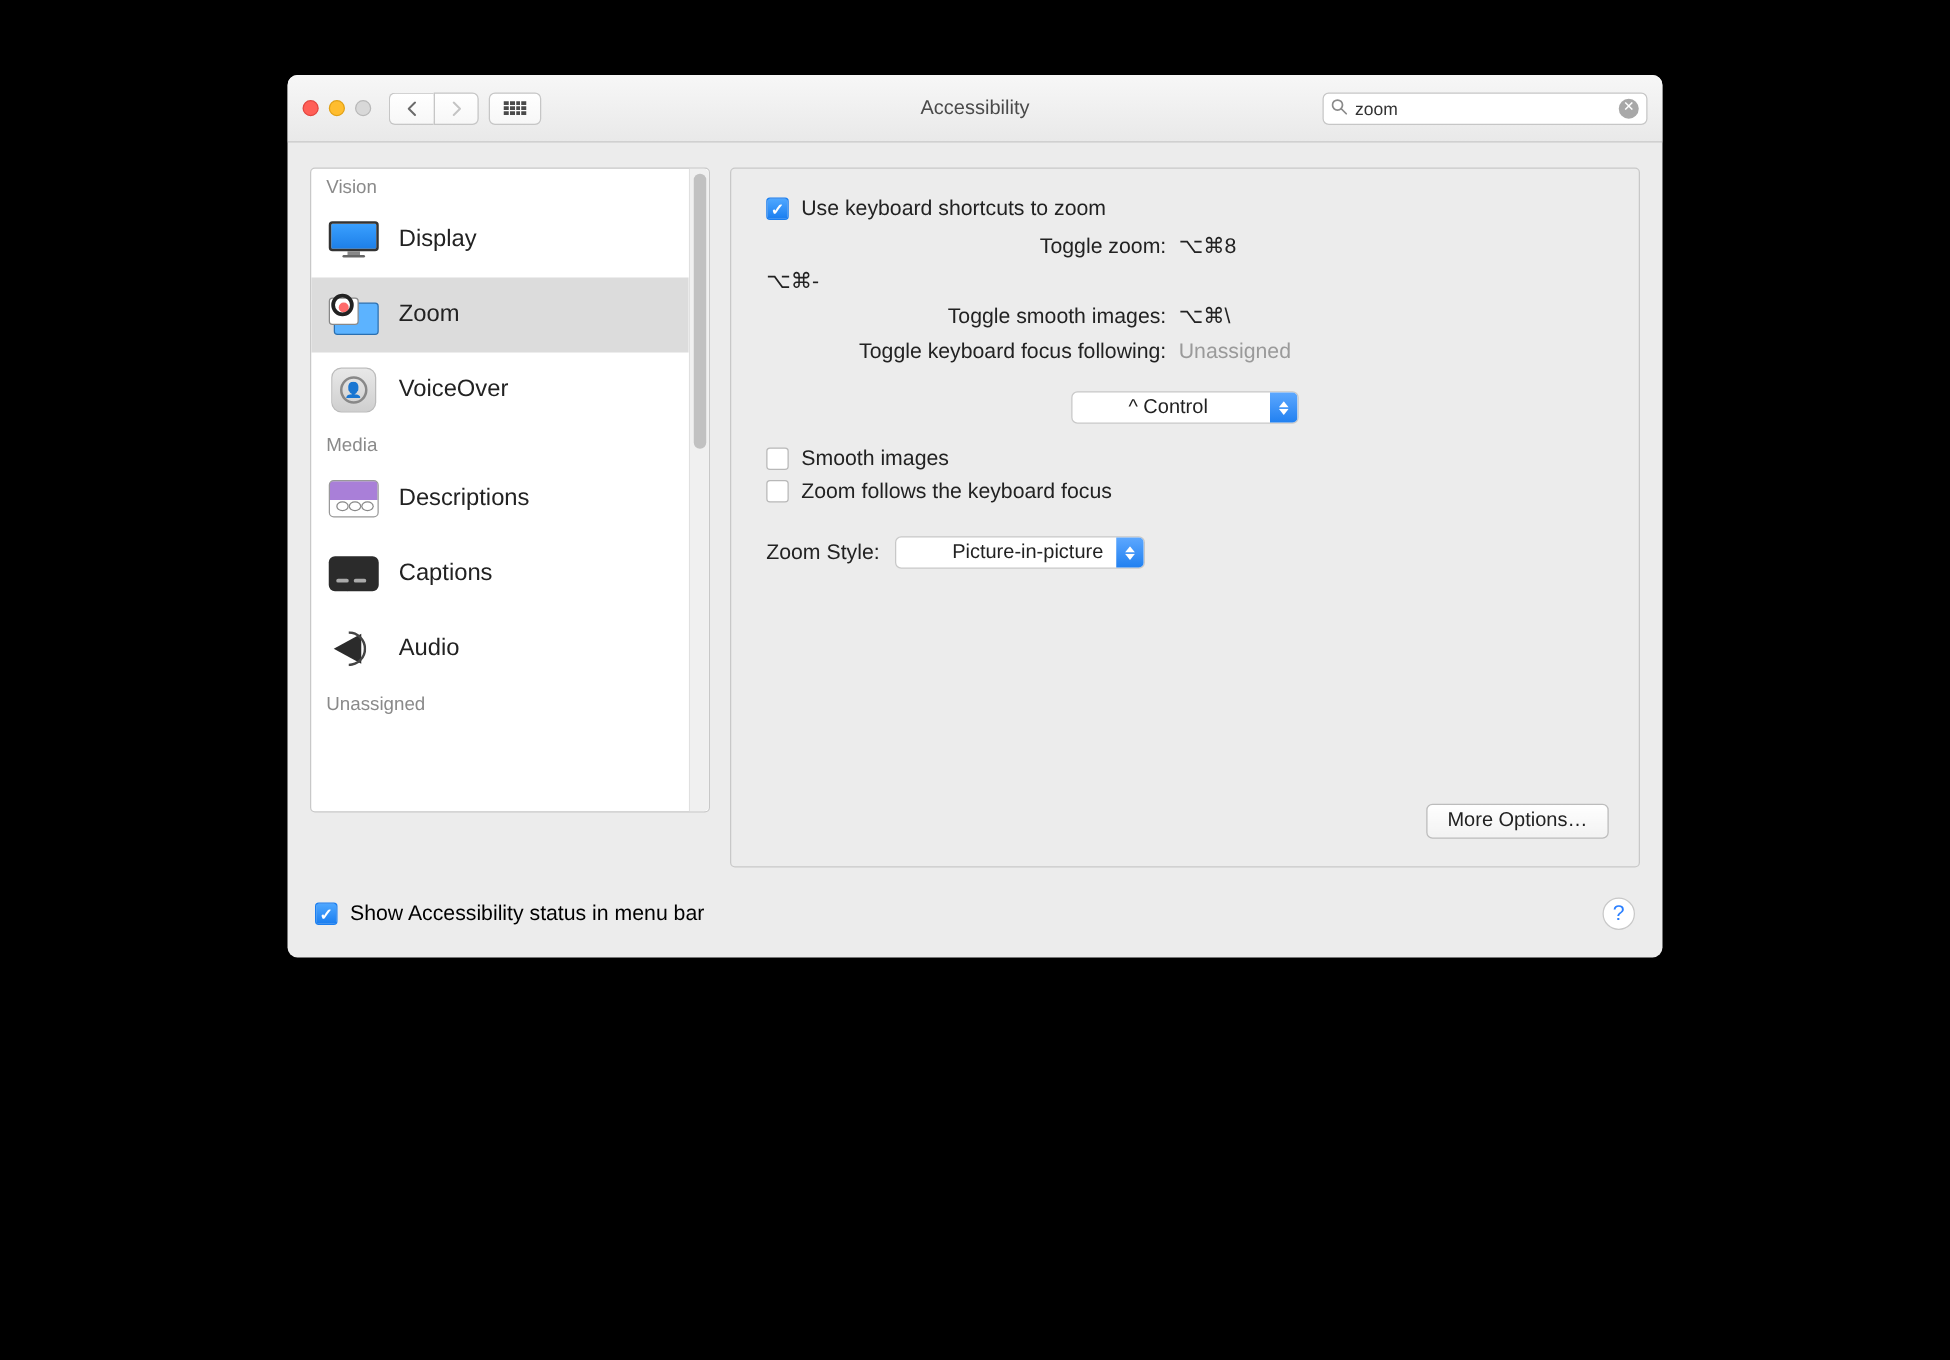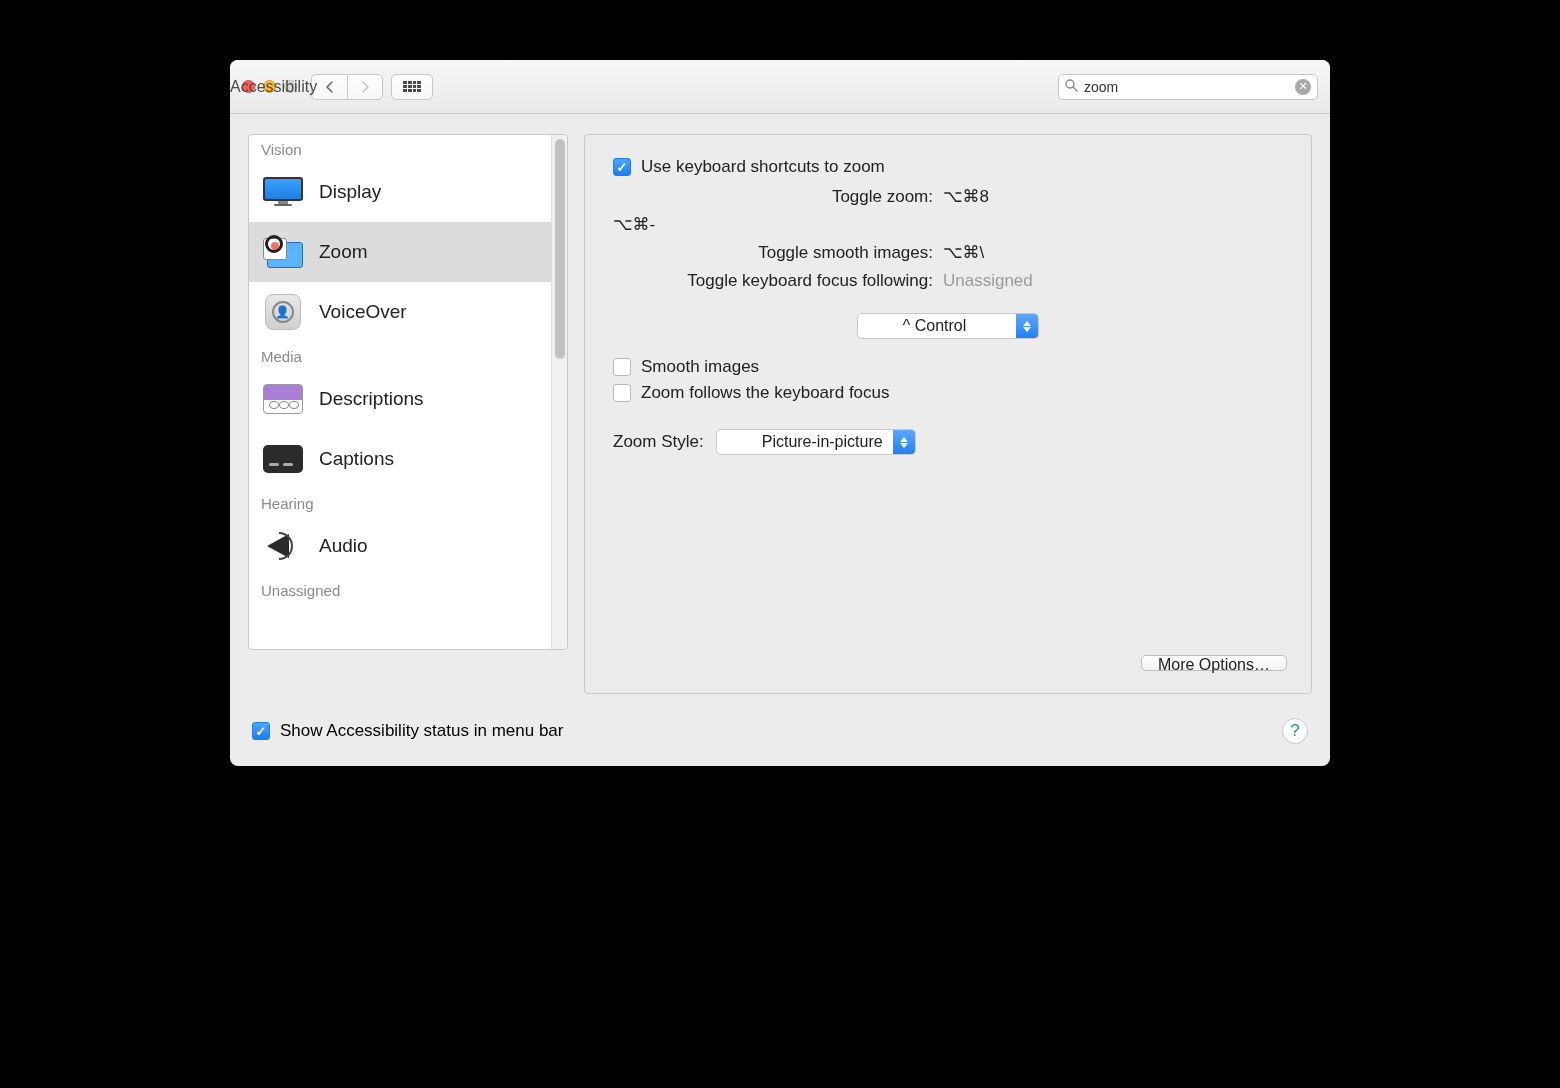--- a/index.html
+++ b/index.html
@@ -51,21 +51,21 @@
     border-radius: 5px;
     display: flex; align-items: center; justify-content: center;
   }
   .grid-icon {
     width: 18px; height: 12px;
     display: grid; grid-template-columns: repeat(4,1fr); grid-template-rows: repeat(3,1fr);
     gap: 1px;
   }
   .grid-icon div { background: #4a4a4a; }
   .win-title {
-    position: absolute; left: 0; right: 0; text-align: left;
+    position: absolute; left: 0; right: 0; text-align: center;
     font-size: 16px; color: #4a4a4a; pointer-events: none;
   }
   .search-wrap {
     margin-left: auto;
     width: 260px; height: 26px;
     background: #fff;
     border: 1px solid #c6c6c6;
     border-radius: 5px;
     display: flex; align-items: center;
     padding: 0 6px;
@@ -205,21 +205,21 @@
 
   .zoom-style-row {
     display: flex; align-items: center;
     margin-top: 26px;
   }
   .zoom-style-label { margin-right: 12px; }
 
   .more-options-btn {
     position: absolute;
     bottom: 22px; right: 24px;
-    height: 16px;
+    height: 28px;
     padding: 0 16px;
     background: linear-gradient(#ffffff,#f2f2f2);
     border: 1px solid #bcbcbc;
     border-radius: 5px;
     font-size: 16px;
     color: #222;
   }
 
   .footer {
     display: flex;
@@ -363,21 +363,20 @@
           <span>Descriptions</span>
         </div>
 
         <div class="side-item">
           <div class="side-icon">
             <div class="icon-captions"></div>
           </div>
           <span>Captions</span>
         </div>
 
-        <div class="section-header">Hearing</div>
 
         <div class="side-item">
           <div class="side-icon">
             <div class="icon-audio">
                 <div class="cone"></div>
                 <div class="ring"></div>
               </div>
           </div>
           <span>Audio</span>
         </div>

